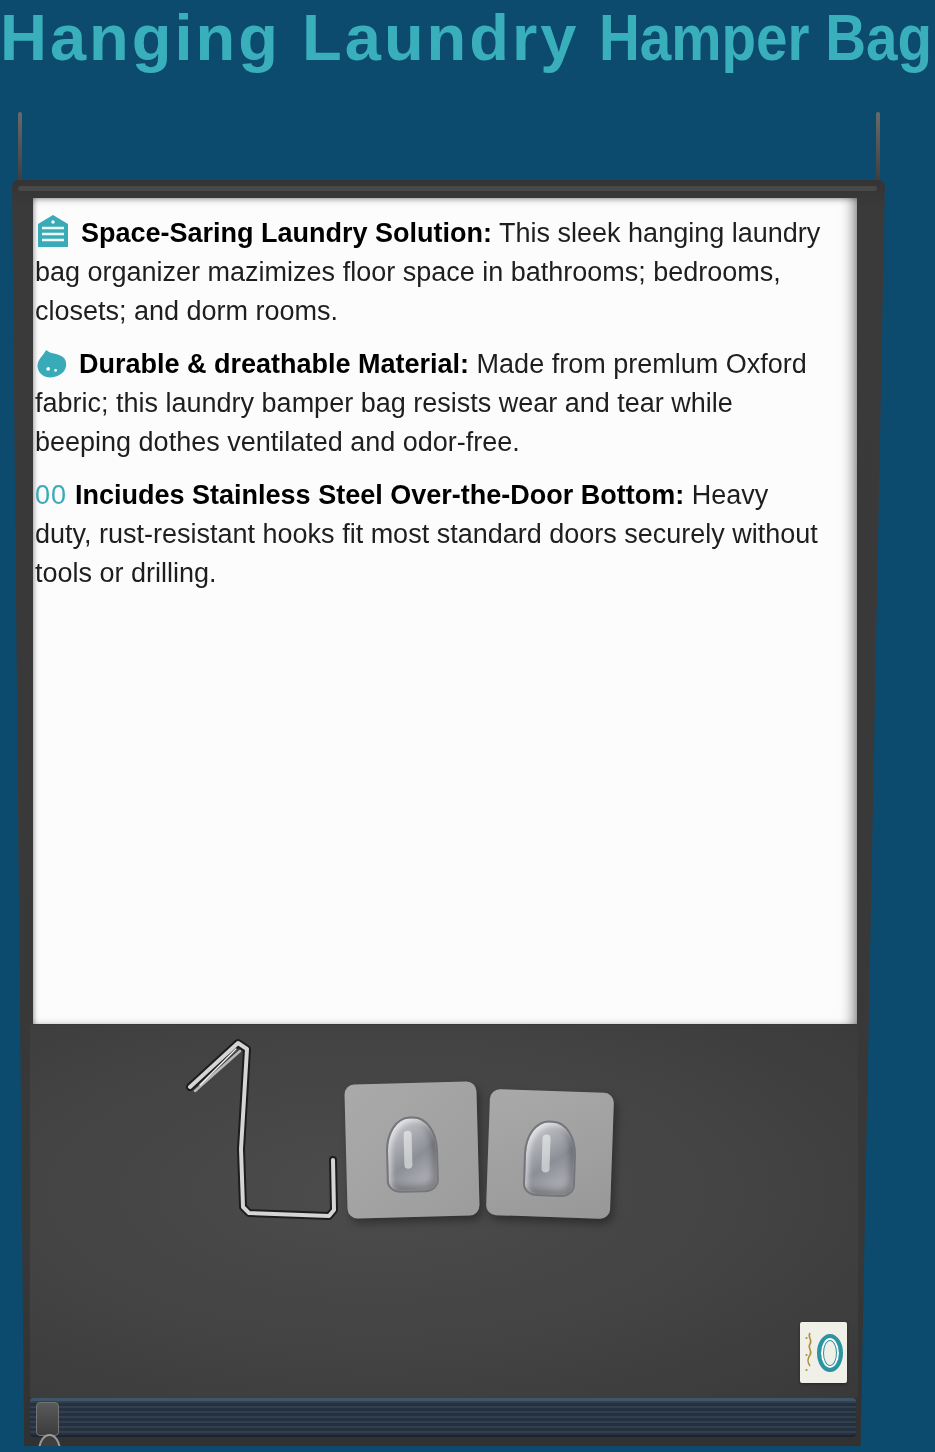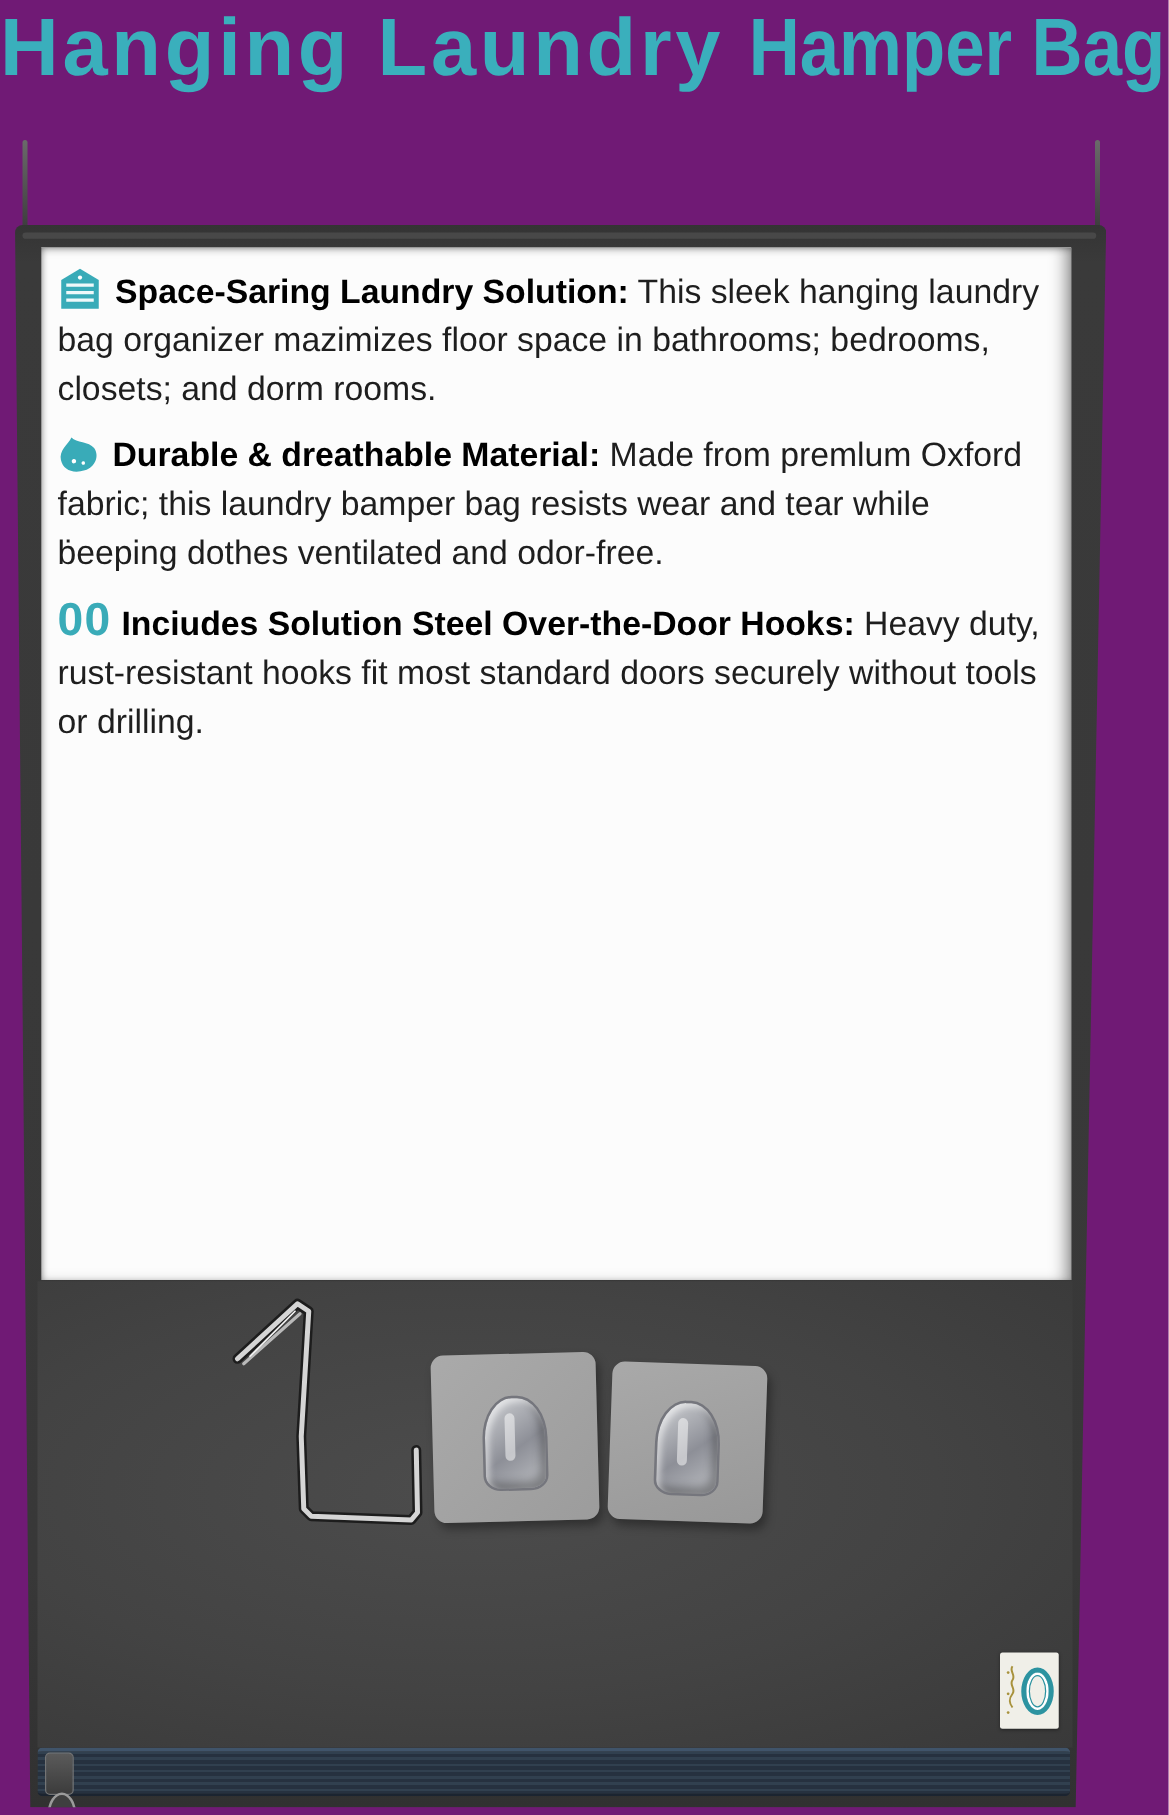--- a/index.html
+++ b/index.html
@@ -1,17 +1,17 @@
 <!DOCTYPE html>
 <html style="--title_teal: #3aafbc; --accent_teal: #39abb8; --text: #1e1e1e; --bag_frame: #3a3a3a; --panel_white: #fcfcfc; --photo_gray: #434343; --zipper_navy: #26313f; --pad_gray: #a3a3a3; --metal_silver: #d5d5d5; --label_cream: #f0efe8; --logo_teal: #2c93a0; --gold: #a8923c;"><head>
 <meta charset="utf-8">
 <style>
   html,body{margin:0;padding:0;}
   body{background:#fff;}
-  .page{position:relative;width:935px;height:1452px;overflow:hidden;background:#701a75;
+  .page{position:relative;width:935px;height:1452px;overflow:hidden;background:#0c4a6e;
         font-family:"Liberation Sans","DejaVu Sans",sans-serif;}
 
   
   .title{position:absolute;top:-4px;left:0;width:935px;display:flex;align-items:flex-start;white-space:nowrap;}
   .title .t1{font-size:65px;font-weight:700;color:var(--title_teal,#3aafbc);letter-spacing:3px;line-height:84px;}
   .title .t2{font-size:65px;font-weight:700;color:var(--title_teal,#3aafbc);letter-spacing:0;
              line-height:84px;margin-left:20px;transform:scaleX(.87);transform-origin:0 50%;}
 
   
   .wire{position:absolute;top:112px;width:4px;height:72px;border-radius:2px;
@@ -24,27 +24,27 @@
        background:linear-gradient(to bottom,#343434,var(--bag_frame,#3a3a3a) 30px,#383838 85%,#313131);
        border-radius:6px;
        clip-path:polygon(0 0,100% 0,97.2% 100%,1.4% 100%);}
   .bag-top-sheen{position:absolute;left:6px;top:6px;right:8px;height:5px;background:#575757;opacity:.55;border-radius:3px;}
 
   
   .panel{position:absolute;left:21px;top:18px;width:824px;height:826px;background:var(--panel_white,#fcfcfc);
          box-shadow:inset -10px 0 14px -7px rgba(0,0,0,.5), inset 3px 0 5px -2px rgba(0,0,0,.35),
                     inset 0 4px 6px -3px rgba(0,0,0,.3);}
 
-  .features{position:absolute;left:13px;top:16px;width:786px;color:var(--text,#1e1e1e);}
+  .features{position:absolute;left:2px;top:16px;width:786px;color:var(--text,#1e1e1e);}
   .feature{margin:0 0 14px 0;font-size:27px;line-height:39px;}
   .f-head{font-weight:700;color:#000;}
   .f-body{font-weight:400;color:#1e1e1e;}
   .f-icon{display:inline-block;vertical-align:-6px;margin-right:10px;}
   .f-icon svg{display:block;}
-  .zeros{color:var(--accent_teal,#39abb8);font-size:37px;font-weight:700;letter-spacing:1px;margin-right:8px;vertical-align:0;}
+  .zeros{color:var(--accent_teal,#39abb8);font-size:27px;font-weight:400;letter-spacing:1px;margin-right:8px;vertical-align:0;}
 
   
   .photo{position:absolute;left:18px;top:845px;width:828px;height:373px;
          background:radial-gradient(ellipse at 42% 45%,#4c4c4c 0%,var(--photo_gray,#424242) 55%,#393939 100%);}
   .hook-svg{position:absolute;left:150px;top:8px;}
 
   .pad{position:absolute;border-radius:10px;}
   .pad1{left:316px;top:58px;width:132px;height:134px;background:linear-gradient(135deg,#aaaaaa,#9c9c9c);
         transform:rotate(-1.5deg);box-shadow:3px 5px 8px rgba(0,0,0,.35);}
   .pad2{left:458px;top:66px;width:124px;height:126px;background:linear-gradient(160deg,#a9a9a9,#989898);
@@ -110,21 +110,21 @@
             <svg width="34" height="32" viewBox="0 0 34 32" style="transform:rotate(-12deg)">
                 <path d="M14 2c3 5 13 6 16 12 3 7-2 15-11 16C9 31 2 26 2 18 2 10 10 7 14 2Z" fill="var(--accent_teal,#39abb8)"></path>
                 <circle cx="12" cy="21" r="1.8" fill="#fff"></circle>
                 <circle cx="19" cy="24" r="1.4" fill="#fff"></circle>
               </svg>
           </span><b class="f-head">Durable &amp; dreathable Material:</b><span class="f-body"> Made from premlum Oxford fabric; this laundry bamper bag resists wear and tear while ḃeeping dothes ventilated and odor-free.</span>
         </p>
 
 
         <p class="feature">
-          <span class="zeros">00</span><b class="f-head">Inciudes Solution Steel Over-the-Door Hooks:</b><span class="f-body"> Heavy duty, rust-resistant hooks fit most standard doors securely without tools or drilling.</span>
+          <span class="zeros">00</span><b class="f-head">Inciudes Stainless Steel Over-the-Door Bottom:</b><span class="f-body"> Heavy duty, rust-resistant hooks fit most standard doors securely without tools or drilling.</span>
         </p>
 
 
       </div>
     </div>
 
     <div class="photo">
       <svg class="hook-svg" width="170" height="195" viewBox="0 0 170 195">
         <g fill="none" stroke-linecap="round" stroke-linejoin="round">
           <path d="M10 54 58 10l9 6-6 100 2 58 6 6 80 3 5-6-1-50" stroke="#1d1d1d" stroke-width="8"></path>

